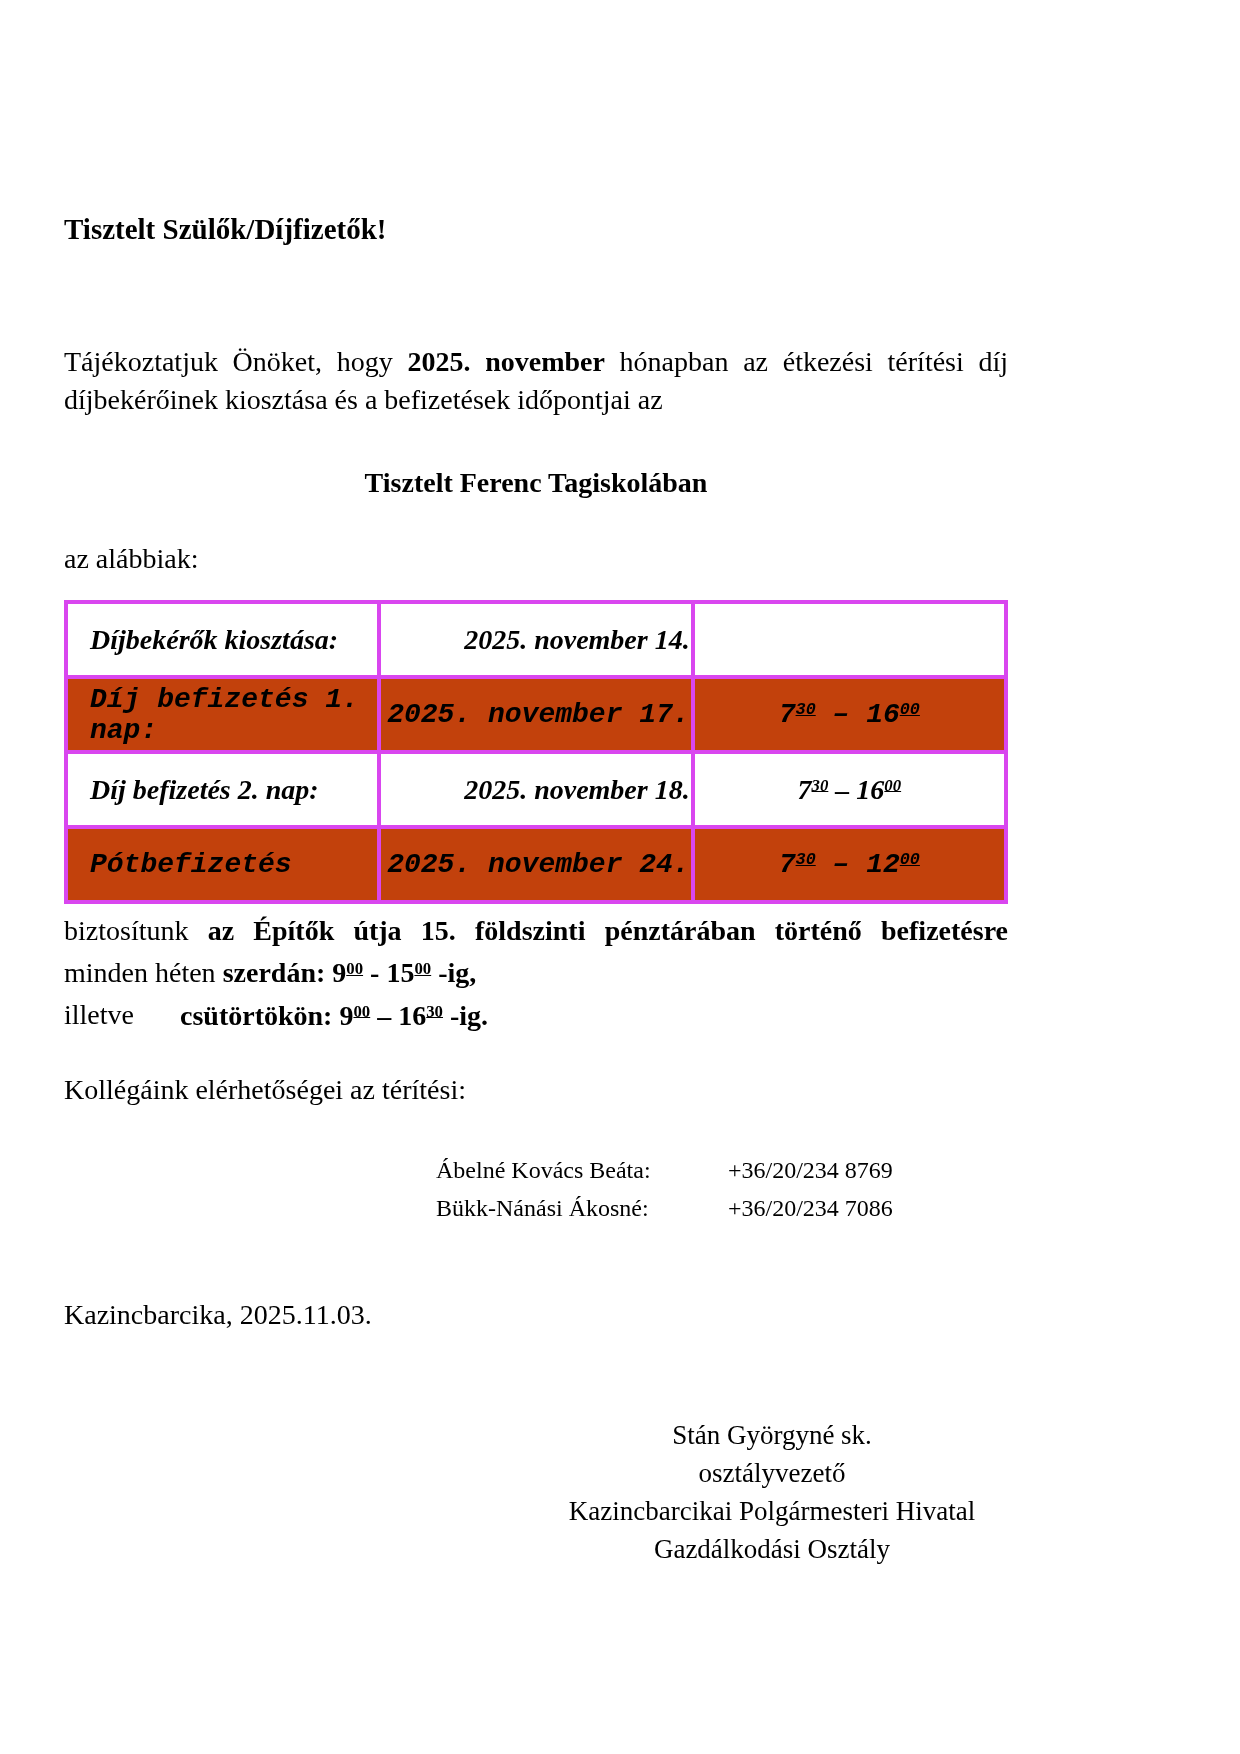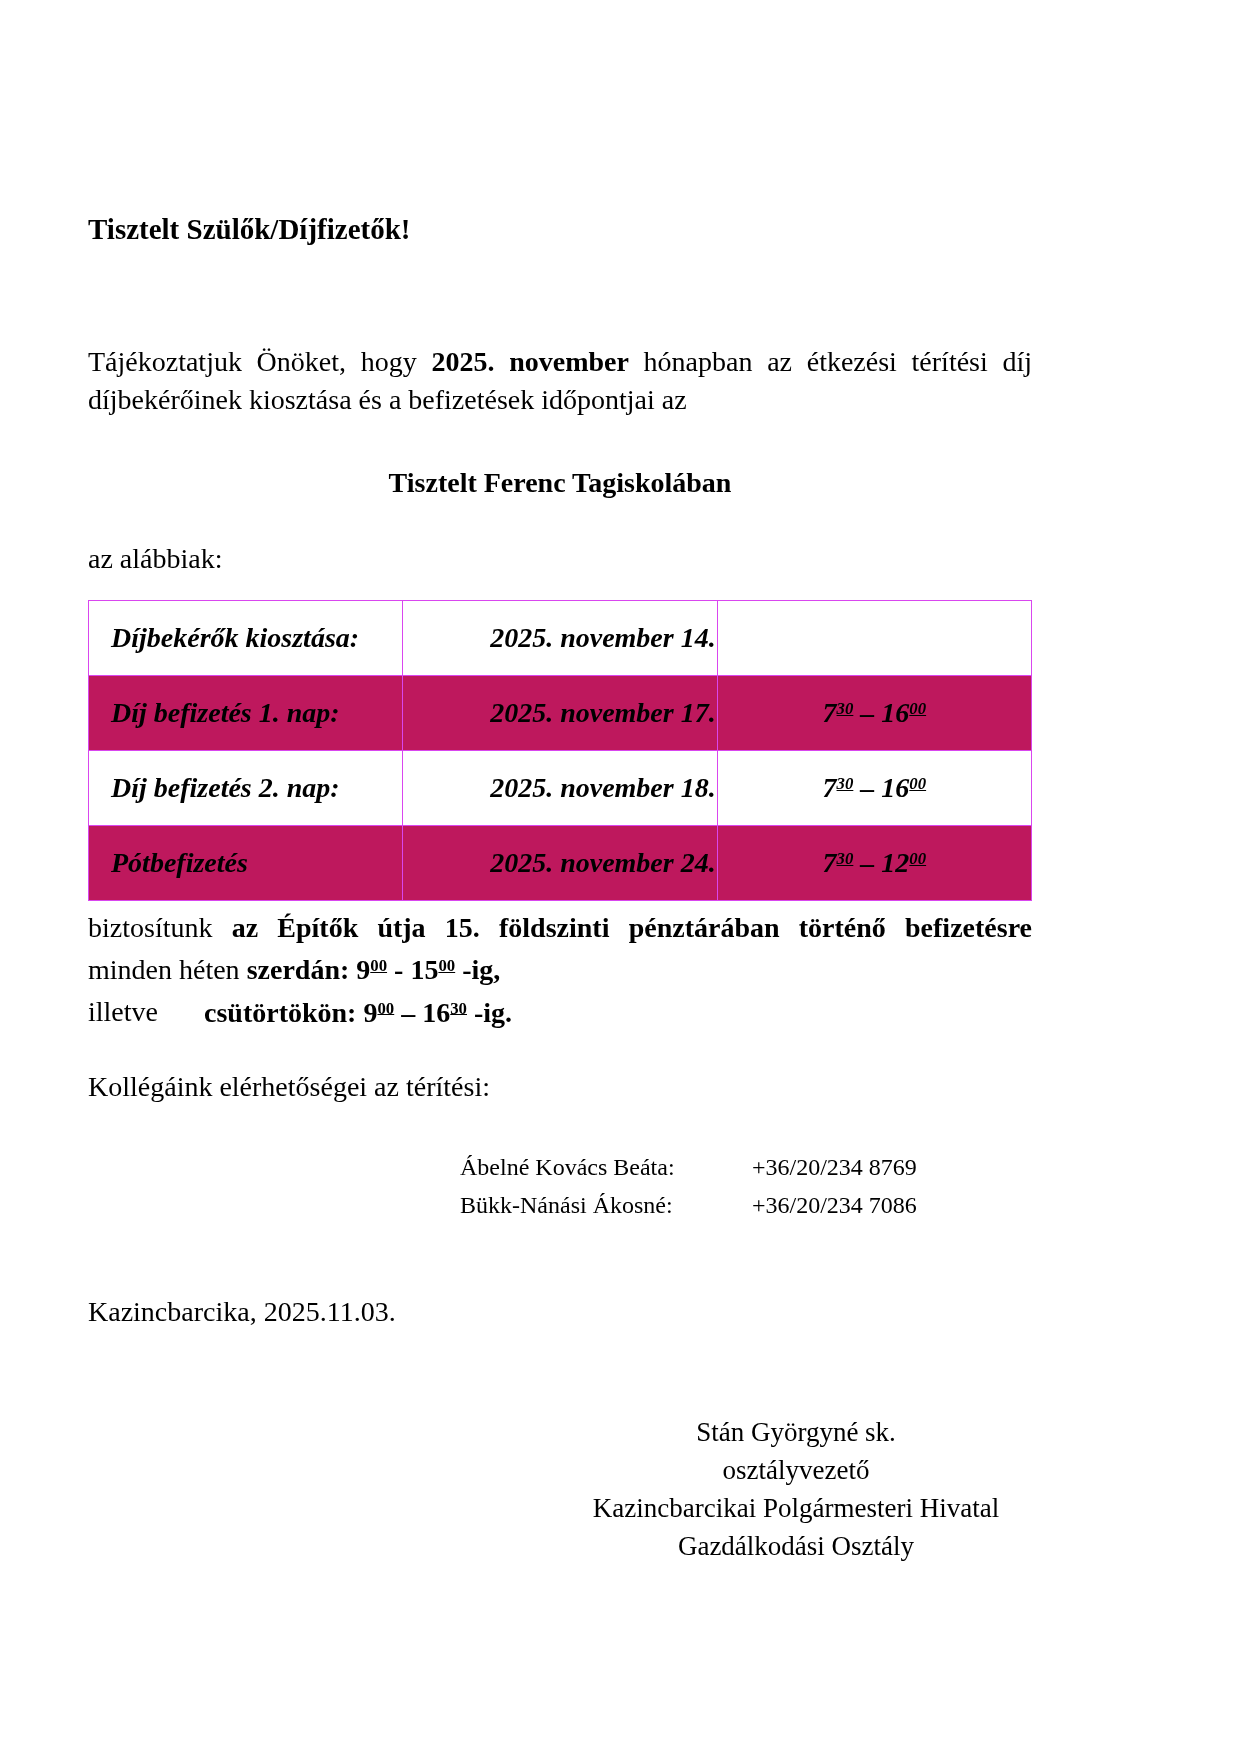--- a/index.html
+++ b/index.html
@@ -9,21 +9,21 @@
   }
   body {
     width: 1240px;
     height: 1754px;
     font-family: "Liberation Serif", "DejaVu Serif", serif;
     color: #000000;
     overflow: hidden;
   }
   .page {
     width: 944px;
-    padding: 0 88px;
+    padding: 0 64px;
     margin-top: 26px;
   }
   .doc-title {
     margin-top: 210px;
     font-size: 29px;
     font-weight: bold;
     line-height: 38px;
   }
   .para {
     font-size: 28px;
@@ -44,32 +44,32 @@
   }
   .lead-out { margin-top: 38px; }
   b, .bold { font-weight: bold; }
   .schedule-table {
     margin-top: 22px;
     width: 100%;
     border-collapse: collapse;
     table-layout: fixed;
   }
   .schedule-table td {
-    border: 1px solid #d946ef;
+    border: 4px solid #d946ef;
     height: 75px;
     font-size: 28px;
     font-weight: bold;
     font-style: italic;
     vertical-align: middle;
     box-sizing: border-box;
   }
   .schedule-table td.c-label { padding-left: 22px; text-align: left; }
   .schedule-table td.c-date  { text-align: right; }
   .schedule-table td.c-time  { text-align: center; }
-  .row-shaded td { background: #be185d; }
+  .row-shaded td { background: #c2410c; font-family: Liberation Mono, monospace; }
   .sup {
     font-size: 0.6em;
     vertical-align: 0.5em;
     text-decoration: underline;
   }
   .note { margin-top: 8px; }
   .gap { display: inline-block; width: 46px; }
   .contacts-heading { margin-top: 36px; }
   .contacts { margin-top: 42px; }
   .contact-row {

